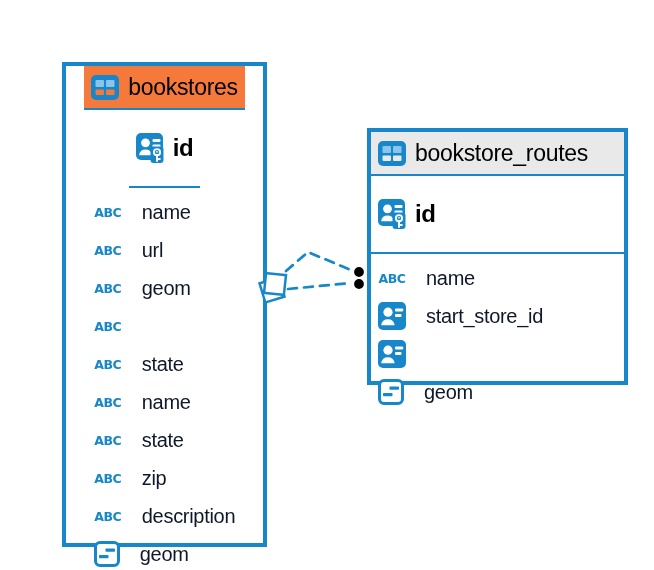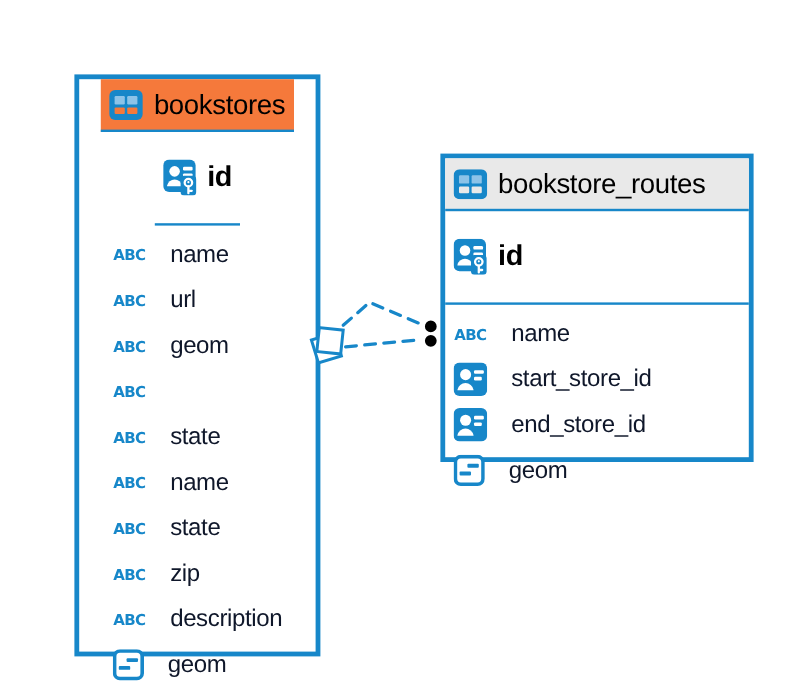--- a/index.html
+++ b/index.html
@@ -175,21 +175,20 @@
             </svg>
         </span>
         <span class="col-name">start_store_id</span>
       </div>
       <div class="col-row">
         <span class="icon-box">
           <svg width="28" height="28" viewBox="0 0 28 28">
               <use href="#ref-icon"></use>
             </svg>
         </span>
-        <span class="col-name">end_store_id</span>
       </div>
       <div class="col-row">
         <span class="icon-box">
           <svg width="26" height="26" viewBox="0 0 26 26">
               <use href="#geom-icon"></use>
             </svg>
         </span>
         <span class="col-name">geom</span>
       </div>
     </div>

